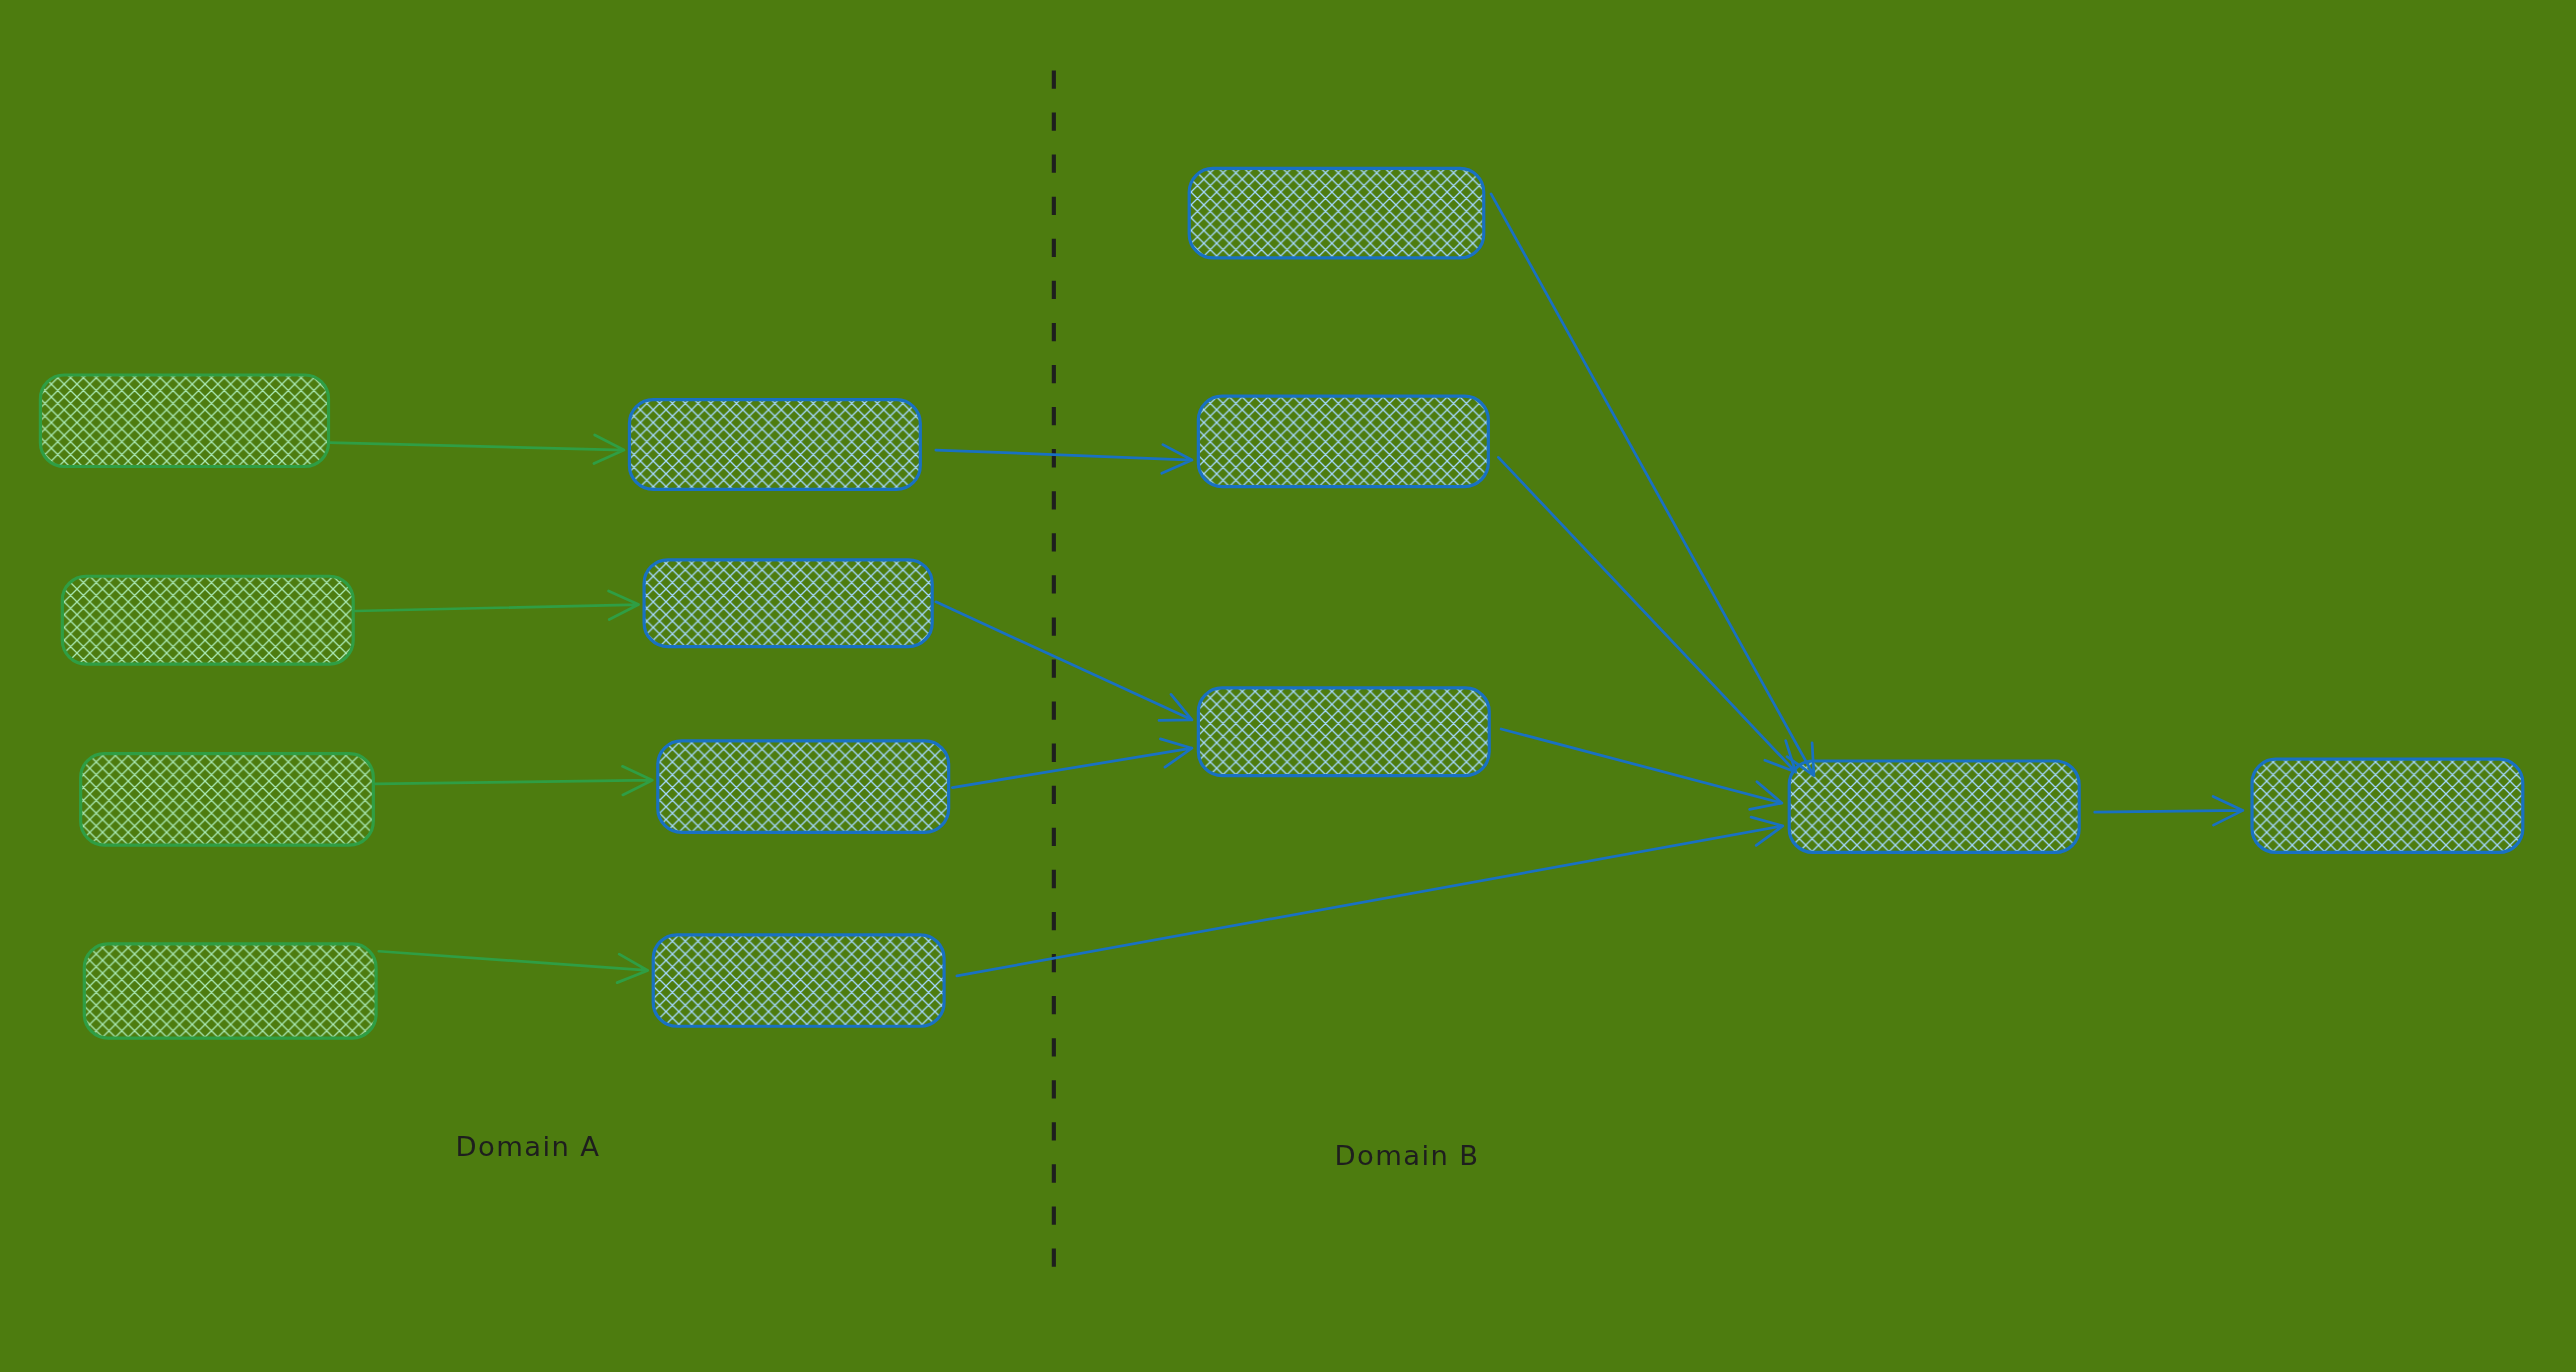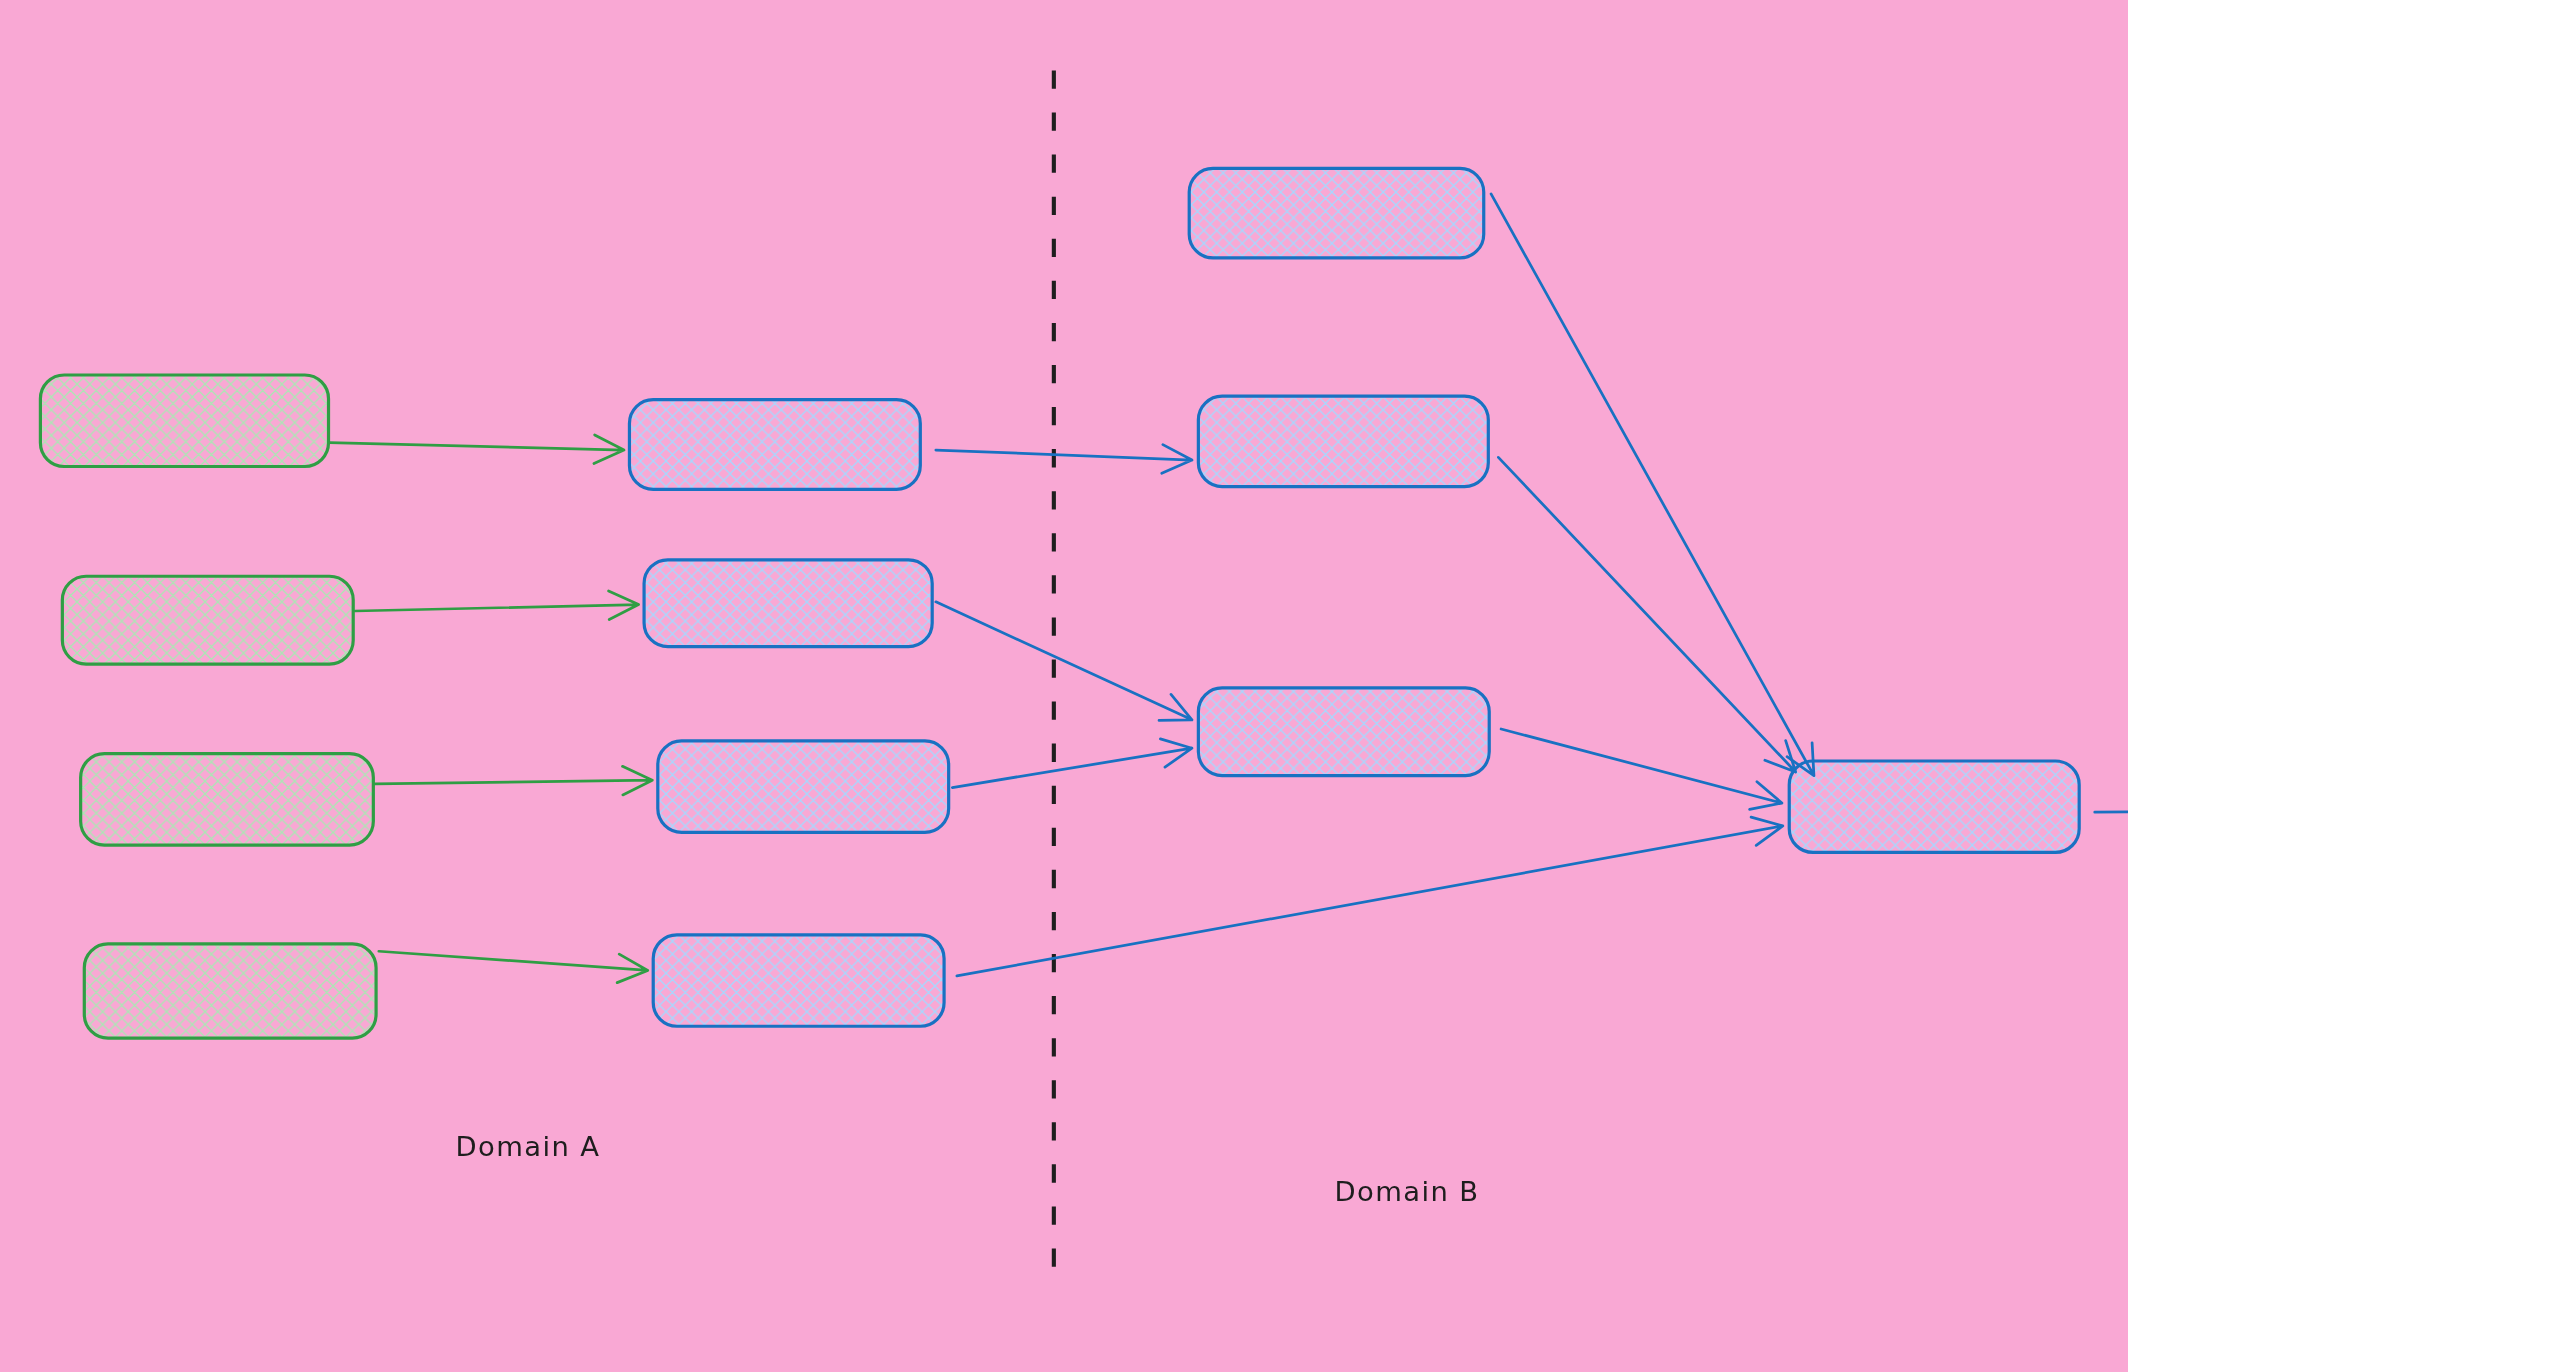--- a/index.html
+++ b/index.html
@@ -3,23 +3,23 @@
 <meta charset="utf-8">
 <style>
   html, body {
     margin: 0;
     padding: 0;
     background: #ffffff;
     font-family: "DejaVu Sans", "Liberation Sans", sans-serif;
   }
   #canvas {
     position: relative;
-    width: 2128px;
+    width: 2576px;
     height: 1372px;
-    background: #f9a8d4;
+    background: #4d7c0f;
     overflow: hidden;
   }
   #diagram-svg {
     position: absolute;
     left: 0;
     top: 0;
     display: block;
   }
   .divider {
     stroke: var(--divider);
@@ -95,15 +95,15 @@
       <path d="M 1023 658 L 1303 787 M 1267.0 787.7 L 1303 787 L 1280.1 759.2" class="edge edge-blue"></path>
       <path d="M 1041 861 L 1303 818 M 1273.5 838.7 L 1303 818 L 1268.5 807.8" class="edge edge-blue"></path>
       <path d="M 1046 1067 L 1949 903 M 1919.9 924.2 L 1949 903 L 1914.3 893.4" class="edge edge-blue"></path>
       <path d="M 1630 212 L 1983 848 M 1953.6 827.3 L 1983 848 L 1981.0 812.1" class="edge edge-blue"></path>
       <path d="M 1638 500 L 1963 844 M 1929.4 831.2 L 1963 844 L 1952.1 809.7" class="edge edge-blue"></path>
       <path d="M 1641 797 L 1948 878 M 1912.7 884.9 L 1948 878 L 1920.7 854.6" class="edge edge-blue"></path>
       <path d="M 2290 888 L 2452 886 M 2419.8 902.1 L 2452 886 L 2419.4 870.7" class="edge edge-blue"></path>
     </svg>
 
   <div class="domain-label" style="left: 528px; top: 1131px;">Domain A</div>
-  <div class="domain-label" style="left: 1407px; top: 1176px;">Domain B</div>
+  <div class="domain-label" style="left: 1407px; top: 1140px;">Domain B</div>
 </div>
 
 
 </body></html>

